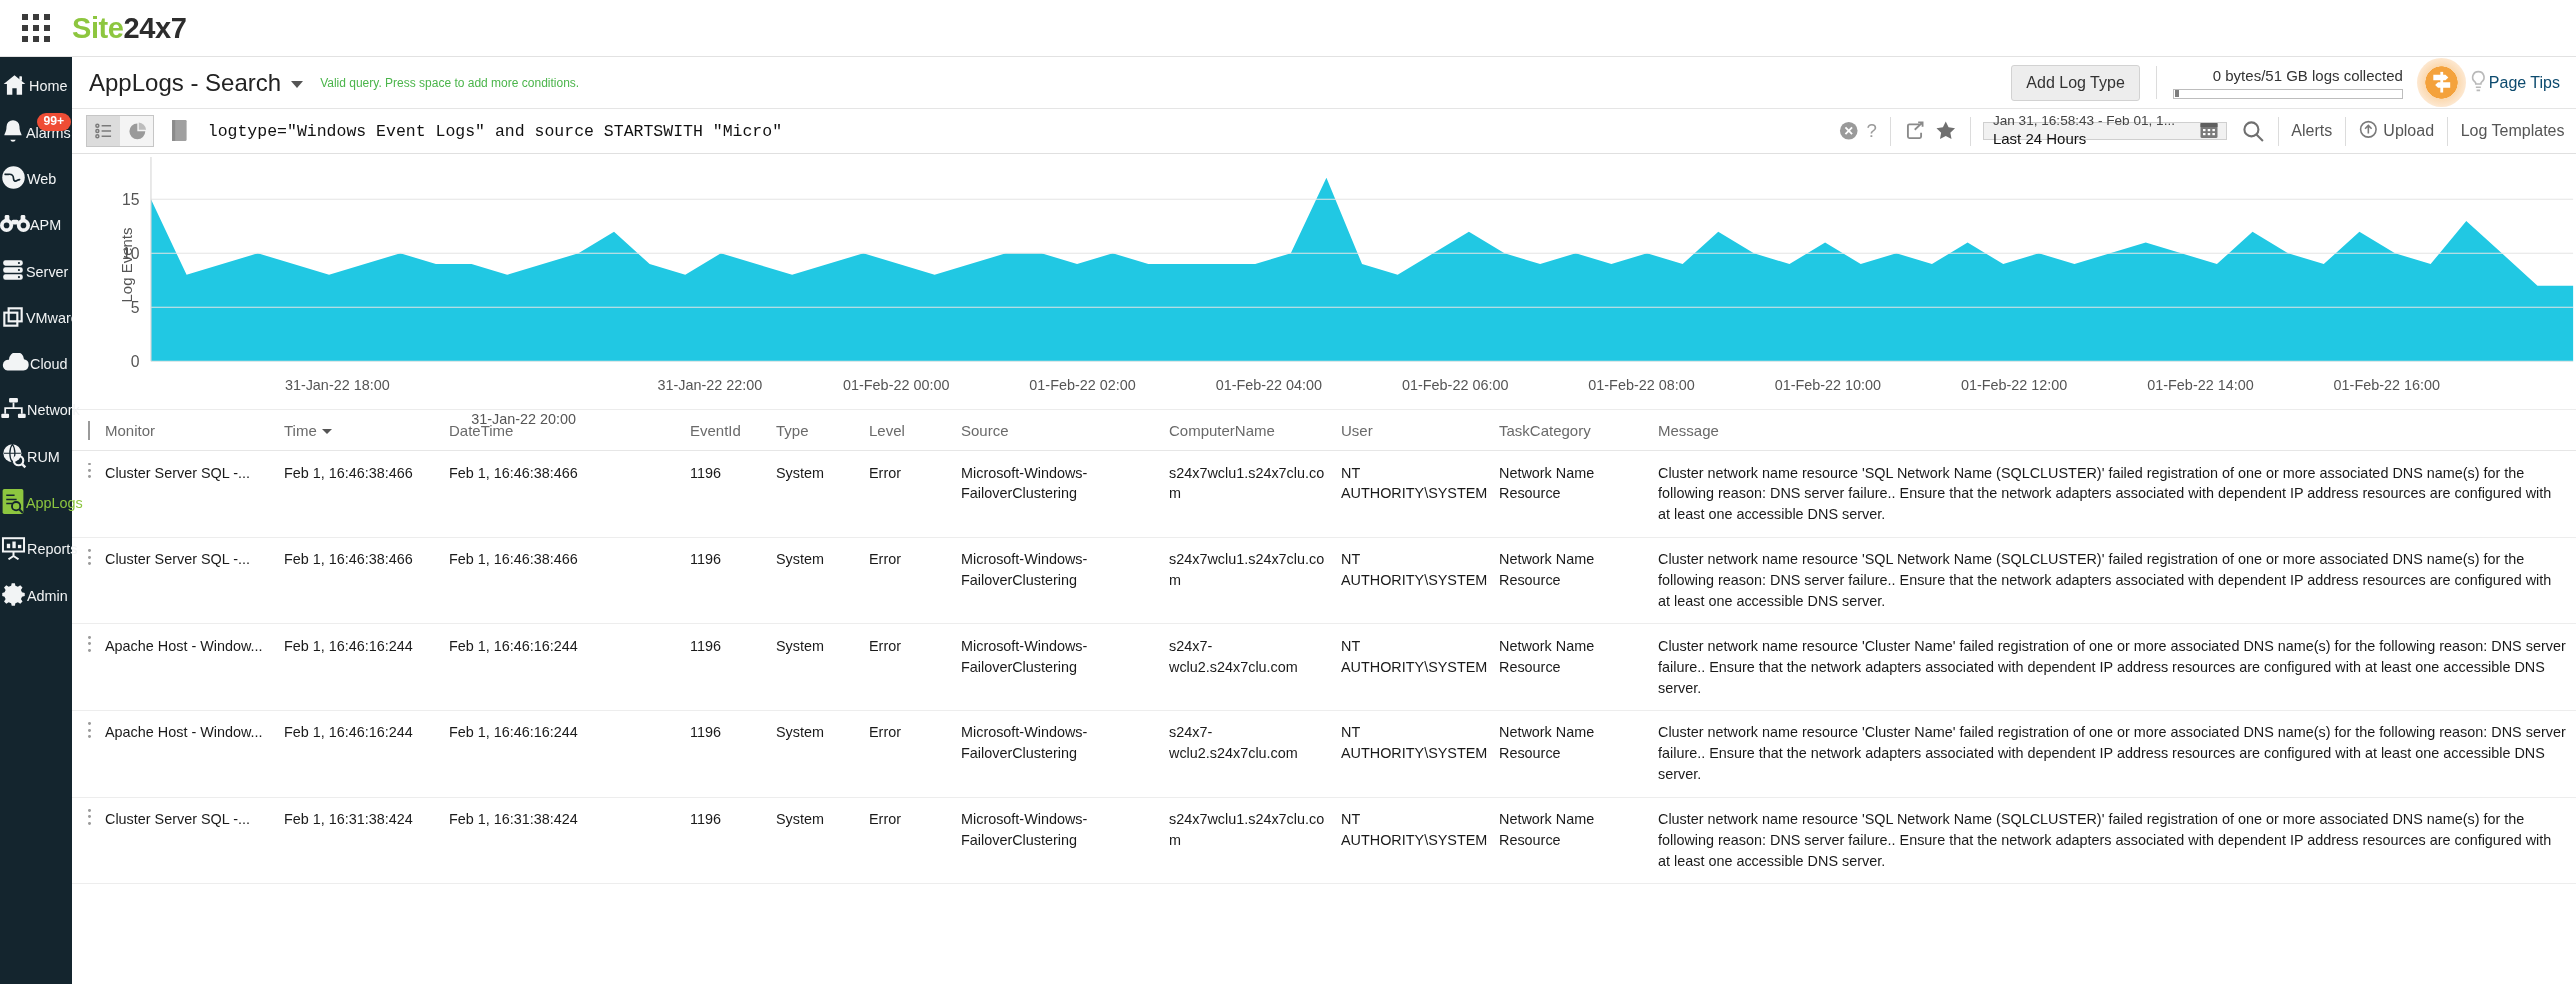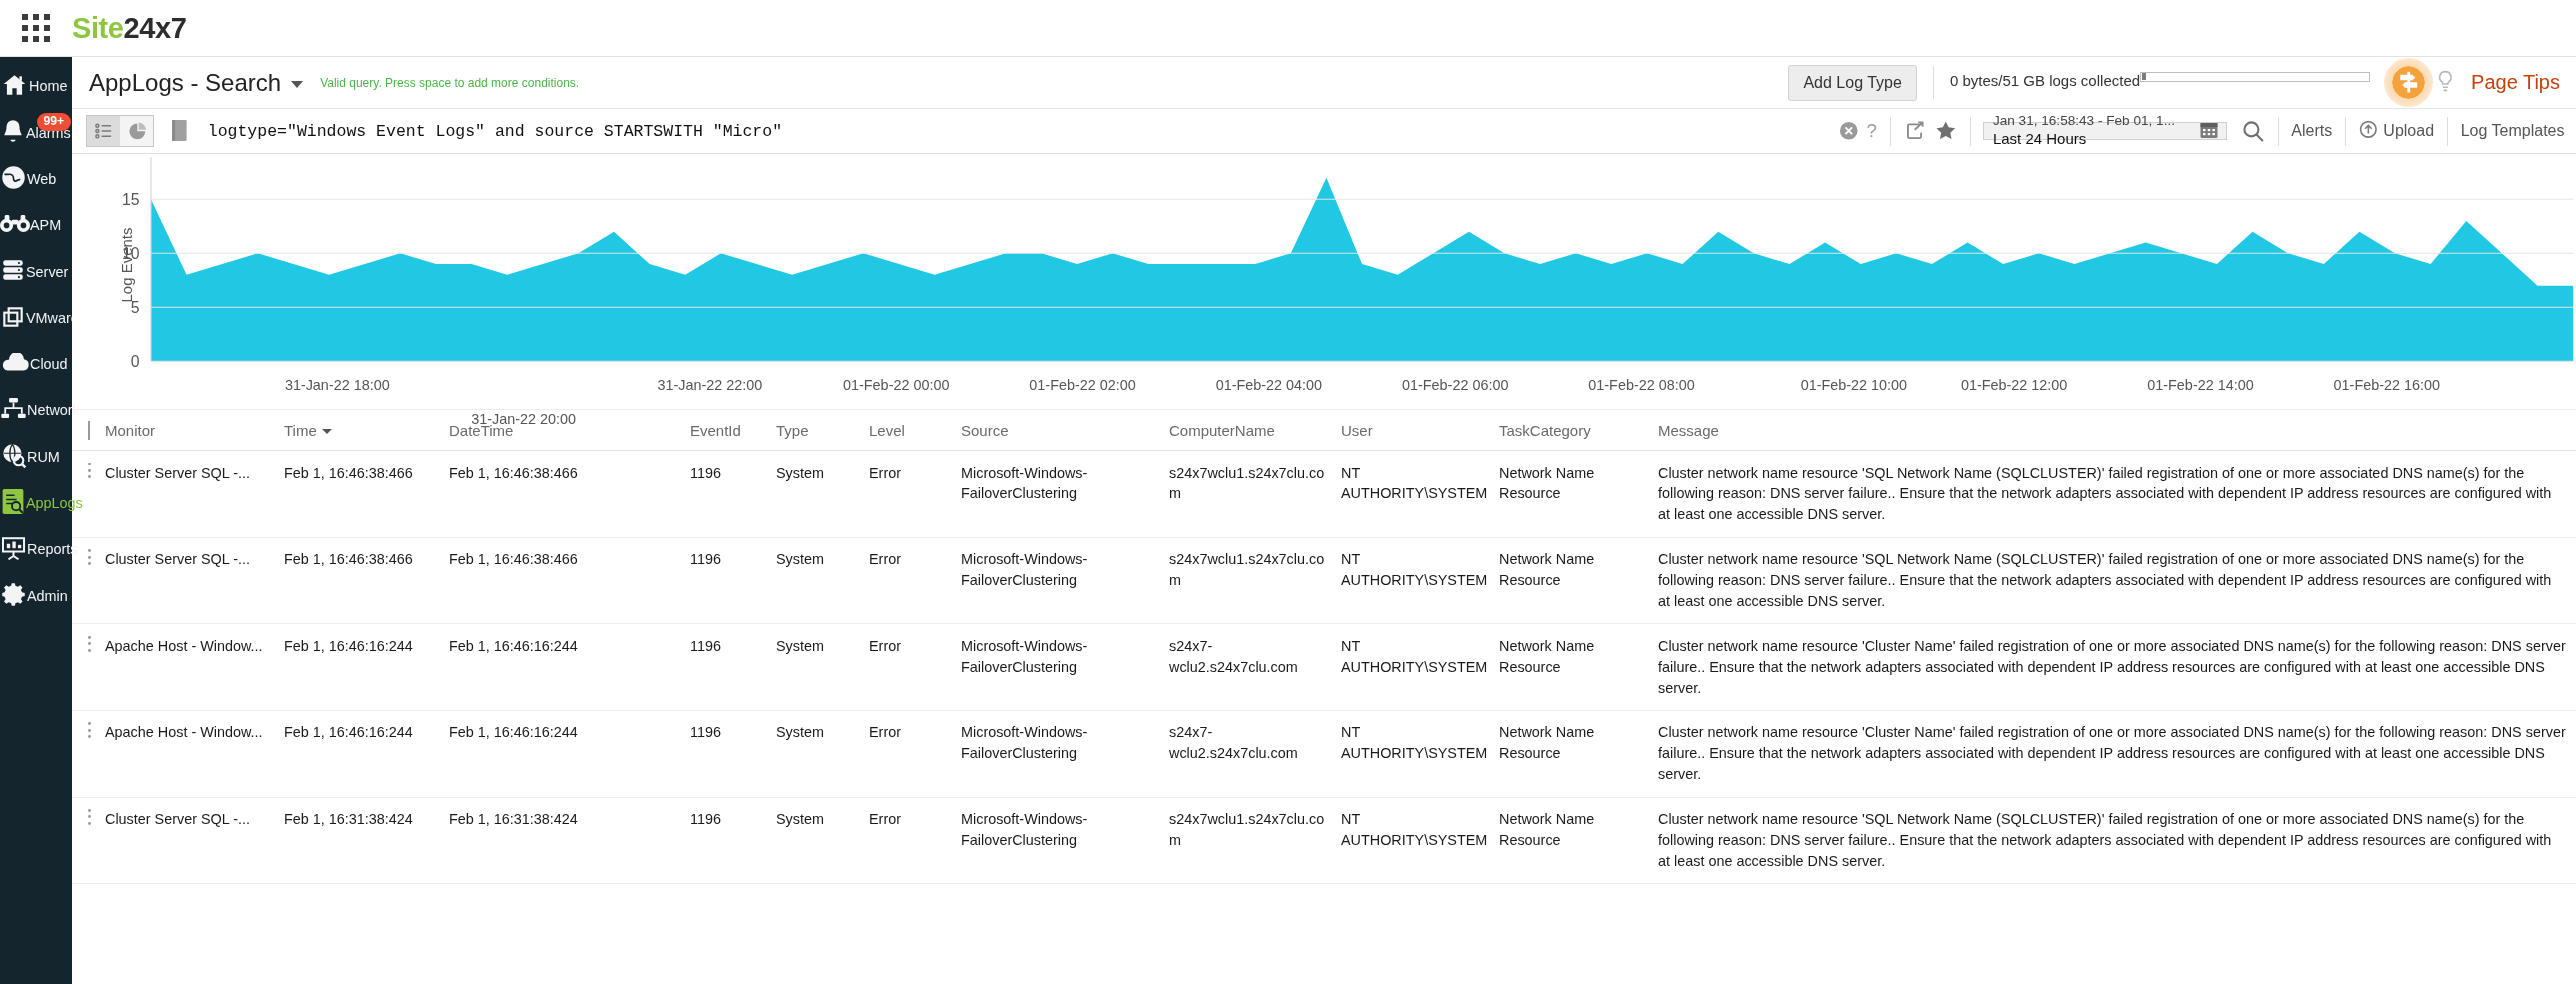--- a/index.html
+++ b/index.html
@@ -64,31 +64,31 @@
     border-top: 7.2px solid #555; margin: 4.3px 0 0 10px; cursor: pointer;
   }
   .query-status { color: #4bb54b; font-size: 12px; margin-left: 17px; white-space: nowrap; }
   .head-right { margin-left: auto; display: flex; align-items: center; padding-right: 16px; }
   .btn-add {
     background: #ededed; border: 0.7px solid #d2d2d2; border-radius: 2.9px;
     font-size: 16px; color: #333; padding: 8px 14.4px; cursor: pointer;
     font-family: "Liberation Sans", sans-serif; white-space: nowrap;
   }
   .vdiv { width: 0.7px; height: 33px; background: #dcdcdc; margin: 0 16px; }
-  .quota { display: flex; flex-direction: row; align-items: flex-start; }
+  .quota { display: flex; flex-direction: column; align-items: flex-end; }
   .quota-text { font-size: 15px; color: #333; margin-bottom: 5px; white-space: nowrap; }
   .quota-bar { width: 230px; height: 10px; border: 0.7px solid #bdbdbd; background: #fff; position: relative; }
   .quota-bar i { position: absolute; left: 0.7px; top: 0.7px; bottom: 0.7px; width: 4.3px; background: #7d7d7d; display: block; }
   .tips { display: flex; align-items: center; margin-left: 14.4px; cursor: pointer; }
   .tips-halo {
     width: 49px; height: 49px; border-radius: 50%;
     background: radial-gradient(circle, #f4a23c 0%, #f4a23c 46%, #fbd9b0 47%, #fde9d3 72%, #fdf3e7 100%);
     display: flex; align-items: center; justify-content: center;
   }
-  .tips-label { color: #c2410c; font-size: 20px; margin-left: 16px; white-space: nowrap; }
+  .tips-label { color: #0c4a6e; font-size: 16px; margin-left: 1px; white-space: nowrap; }
   .bulb { margin-left: 2.9px; }
 
   
   .query-bar {
     height: 45px; display: flex; align-items: center;
     border-bottom: 0.7px solid #e0e0e0; background: #fff; padding-left: 14.4px;
   }
   .view-toggle { display: flex; border: 0.7px solid #c6c6c6; height: 32px; }
   .view-toggle > div {
     width: 33px; display: flex; align-items: center; justify-content: center; cursor: pointer;
@@ -474,21 +474,21 @@
     </div>
     <div class="x-labels" id="xLabels">
         <span style="left: 10.5946%;">31-Jan-22 18:00</span>
         <span style="left: 18.0355%; margin-top: 34px;">31-Jan-22 20:00</span>
         <span style="left: 25.4764%;">31-Jan-22 22:00</span>
         <span style="left: 32.9173%;">01-Feb-22 00:00</span>
         <span style="left: 40.3582%;">01-Feb-22 02:00</span>
         <span style="left: 47.799%;">01-Feb-22 04:00</span>
         <span style="left: 55.2399%;">01-Feb-22 06:00</span>
         <span style="left: 62.6808%;">01-Feb-22 08:00</span>
-        <span style="left: 70.1217%; margin-left: 26px;">01-Feb-22 10:00</span>
+        <span style="left: 70.1217%;">01-Feb-22 10:00</span>
         <span style="left: 77.5626%;">01-Feb-22 12:00</span>
         <span style="left: 85.0035%;">01-Feb-22 14:00</span>
         <span style="left: 92.4444%;">01-Feb-22 16:00</span>
       </div>
 
     <div class="table-area">
       <table class="logs">
         <thead>
           <tr>
             <th class="c-handle"><span class="grid-col-ico"></span></th>

